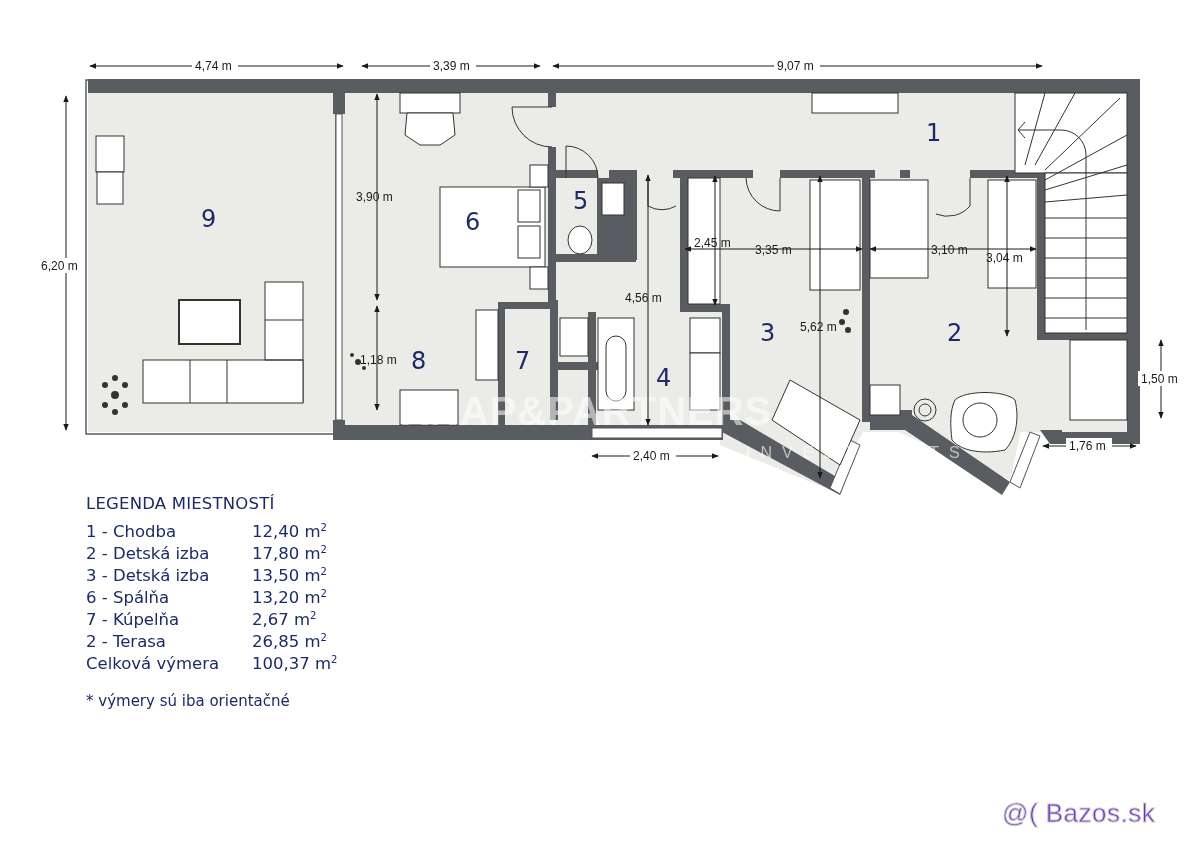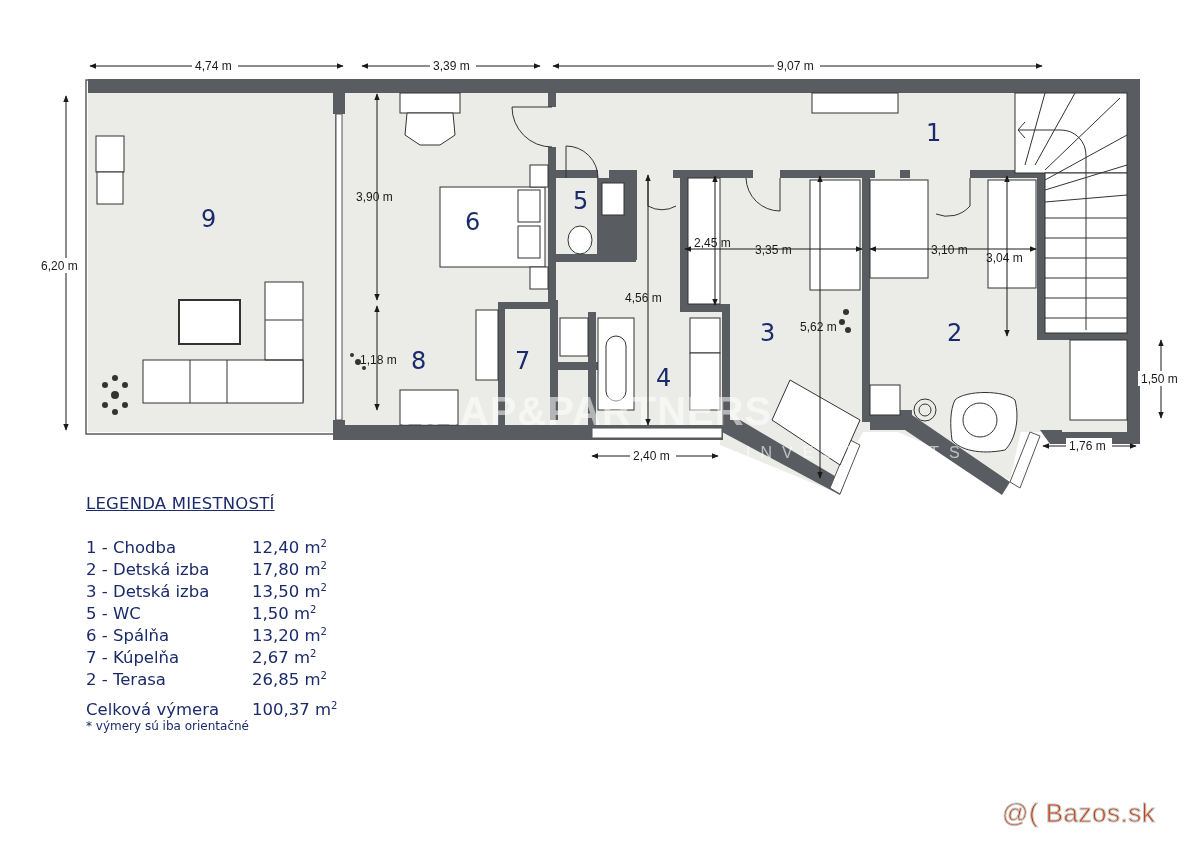--- a/index.html
+++ b/index.html
@@ -3,29 +3,29 @@
 <meta charset="utf-8">
 <style>
   html,body{margin:0;padding:0;background:#ffffff;}
   body{width:1200px;height:848px;position:relative;overflow:hidden;font-family:"DejaVu Sans",sans-serif;}
   #plan{position:absolute;left:0;top:0;width:1200px;height:500px;}
   .dim{font-family:"Liberation Sans",sans-serif;font-size:12px;fill:#1a1a1a;}
   .room-num{font-family:"DejaVu Sans",sans-serif;font-size:24px;fill:#1b2a6b;}
   .wm{font-family:"Liberation Sans",sans-serif;font-size:40px;font-weight:bold;fill:#ffffff;opacity:0.55;letter-spacing:1px;}
   .wm2{font-family:"Liberation Sans",sans-serif;font-size:16px;fill:#ffffff;opacity:0.6;letter-spacing:10px;}
   #legend{position:absolute;left:86px;top:494px;color:#1b2a6b;}
-  #legend .title{font-size:16.5px;letter-spacing:0.2px;margin-bottom:24px;text-decoration:underline;}
+  #legend .title{font-size:16.5px;letter-spacing:0.2px;margin-bottom:8px;}
   #legend .row{display:flex;font-size:16.5px;line-height:22px;height:22px;}
   #legend .row .name{width:166px;white-space:nowrap;}
   #legend .row .area{white-space:nowrap;text-align:right;}
-  #legend .total{display:flex;font-size:16.5px;margin-top:9px;align-items:flex-end;}
+  #legend .total{display:flex;font-size:16.5px;margin-top:1px;align-items:flex-end;}
   #legend .total .name{width:166px;}
-  #legend .note{font-size:12px;}
+  #legend .note{font-size:15px;margin-top:19px;}
   sup{font-size:10px;vertical-align:6px;line-height:0;}
-  #bazos{position:absolute;left:1002px;top:798px;font-family:"Liberation Sans",sans-serif;font-size:26px;color:#c2410c;
+  #bazos{position:absolute;left:1002px;top:798px;font-family:"Liberation Sans",sans-serif;font-size:26px;color:#6d28d9;
     -webkit-text-stroke:1px #c9c9c9;letter-spacing:0.5px;}
 </style>
 </head>
 <body>
 
 <svg id="plan" viewBox="0 0 1200 500" xmlns="http://www.w3.org/2000/svg">
   <defs>
     <marker id="ar" viewBox="0 0 10 10" refX="9" refY="5" markerWidth="7" markerHeight="7" orient="auto-start-reverse">
       <path d="M0,1 L10,5 L0,9 z" fill="#1a1a1a"></path>
     </marker>
@@ -235,24 +235,20 @@
     </div>
   <div class="row">
       <span class="name">2 - Detská izba</span>
       <span class="area"><span>17,80 m</span><sup>2</sup></span>
     </div>
   <div class="row">
       <span class="name">3 - Detská izba</span>
       <span class="area"><span>13,50 m</span><sup>2</sup></span>
     </div>
   <div class="row">
-      <span class="name">5 - WC</span>
-      <span class="area"><span>1,50 m</span><sup>2</sup></span>
-    </div>
-  <div class="row">
       <span class="name">6 - Spálňa</span>
       <span class="area"><span>13,20 m</span><sup>2</sup></span>
     </div>
   <div class="row">
       <span class="name">7 - Kúpelňa</span>
       <span class="area"><span>2,67 m</span><sup>2</sup></span>
     </div>
   <div class="row">
       <span class="name">2 - Terasa</span>
       <span class="area"><span>26,85 m</span><sup>2</sup></span>

